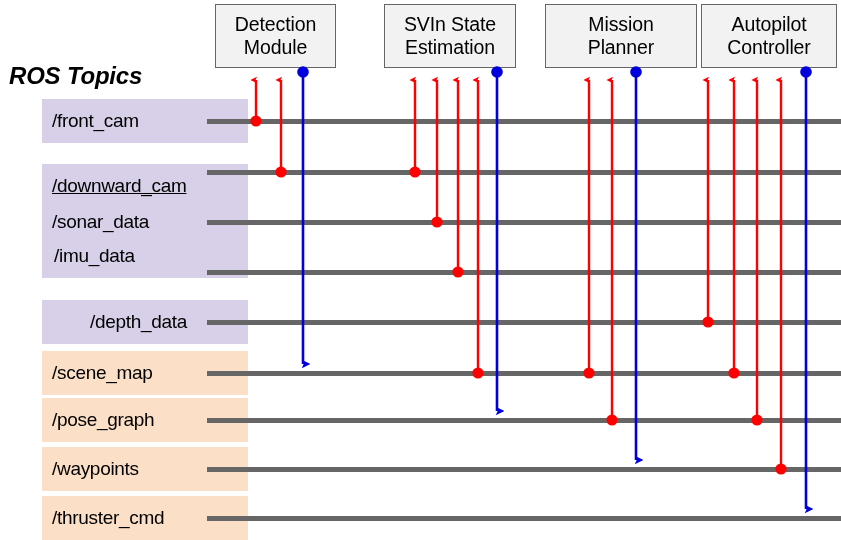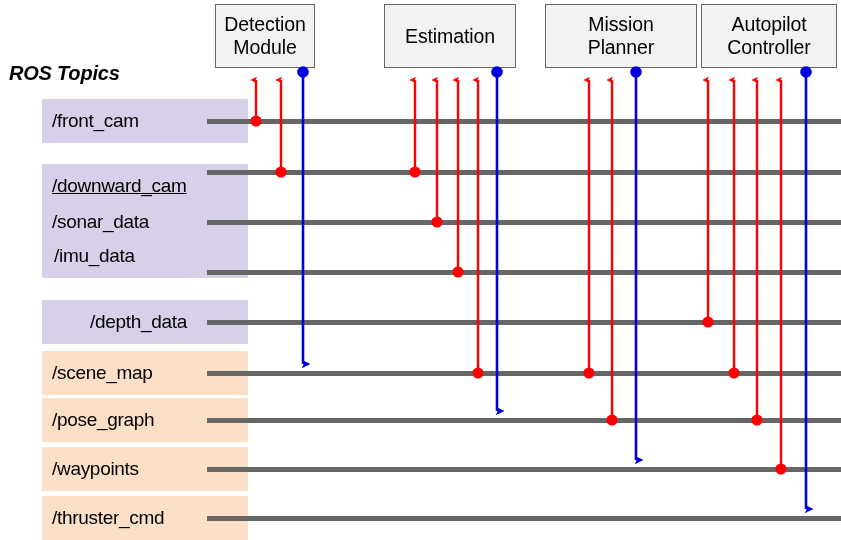--- a/index.html
+++ b/index.html
@@ -22,21 +22,21 @@
     text-align:center;
     font-size:19.5px;
     color:#000000;
     line-height:1.16;
     letter-spacing:-0.1px;
   }
   .module-box span{display:block;padding:0 4px;}
   .topics-title{
     position:absolute;
     left:9px;top:62px;
-    font-size:20px;
+    font-size:24px;
     font-weight:bold;
     font-style:italic;
     color:#000000;
     letter-spacing:-0.2px;
   }
   .topic-label{
     position:absolute;
     left:0;
     width:206px;
     height:44px;
@@ -83,28 +83,29 @@
       <div class="topic-line" style="top: 170px;"></div>
       <div class="topic-line" style="top: 220px;"></div>
       <div class="topic-line" style="top: 270px;"></div>
       <div class="topic-line" style="top: 320px;"></div>
       <div class="topic-line" style="top: 371px;"></div>
       <div class="topic-line" style="top: 418px;"></div>
       <div class="topic-line" style="top: 467px;"></div>
       <div class="topic-line" style="top: 516px;"></div>
     </div>
   <div id="module-boxes">
-      <div class="module-box" style="left: 215px; top: 4px; width: 100px; height: 64px;">
+      <div class="module-box" style="left: 215px; top: 4px; width: 121px; height: 64px;">
         <div>
           <span>Detection</span>
           <span>Module</span>
         </div>
       </div>
       <div class="module-box" style="left: 384px; top: 4px; width: 132px; height: 64px;">
         <div>
+          <span>SVIn State</span>
           <span>Estimation</span>
         </div>
       </div>
       <div class="module-box" style="left: 545px; top: 4px; width: 152px; height: 64px;">
         <div>
           <span>Mission</span>
           <span>Planner</span>
         </div>
       </div>
       <div class="module-box" style="left: 701px; top: 4px; width: 136px; height: 64px;">

